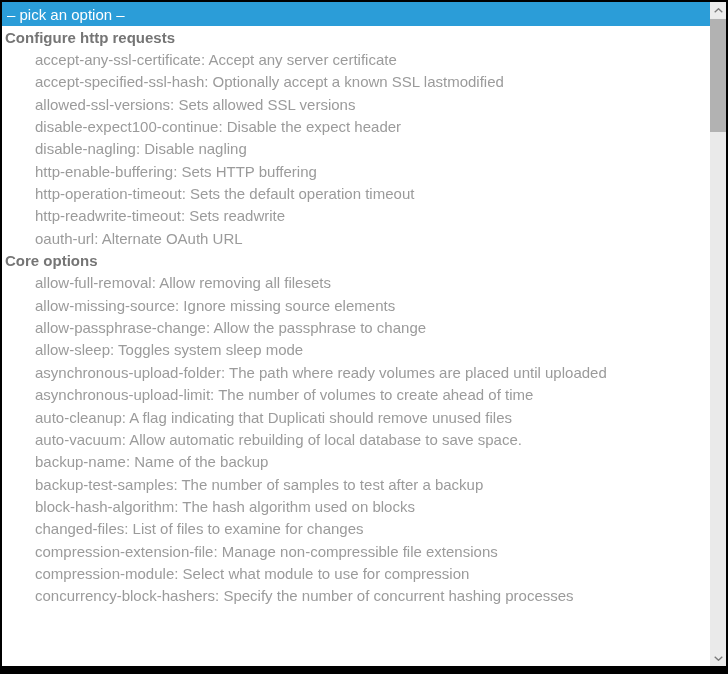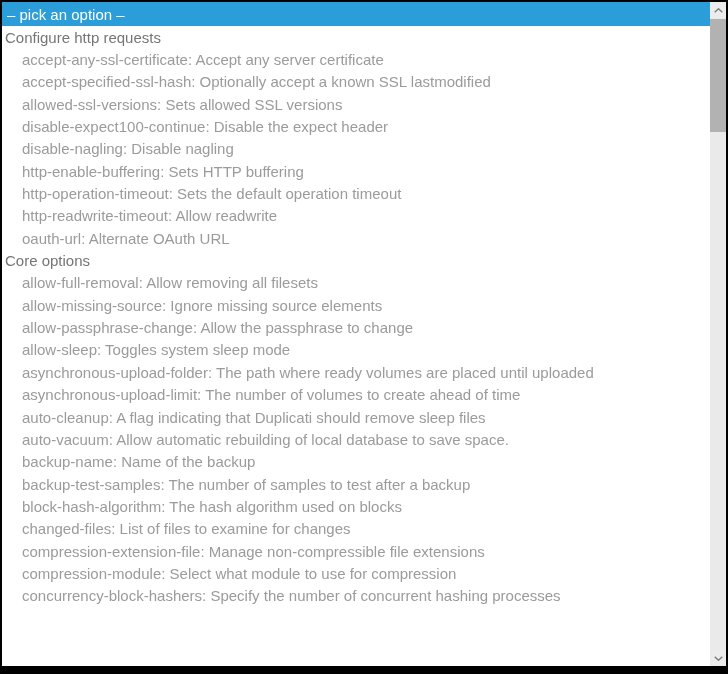--- a/index.html
+++ b/index.html
@@ -32,27 +32,27 @@
     font-size: 15px;
     overflow: hidden;
   }
   .row.selected {
     height: 24px;
     background: var(--accent, #2b9dd8);
     color: var(--selected-text, #ffffff);
     padding-left: 5px;
   }
   .row.group {
-    font-weight: normal;
+    font-weight: bold;
     color: var(--group-text, #757575);
     padding-left: 3px;
   }
   .row.option {
     color: var(--option-text, #9b9b9b);
-    padding-left: 20px;
+    padding-left: 33px;
   }
   .scrollbar {
     flex: 0 0 16px;
     width: 16px;
     background: var(--sb-track, #eaeaea);
     display: flex;
     flex-direction: column;
   }
   .sb-btn {
     height: 16px;
@@ -81,30 +81,30 @@
   <div class="list" id="rows">
       <div class="row selected">– pick an option –</div>
       <div class="row group">Configure http requests</div>
       <div class="row option">accept-any-ssl-certificate: Accept any server certificate</div>
       <div class="row option">accept-specified-ssl-hash: Optionally accept a known SSL lastmodified</div>
       <div class="row option">allowed-ssl-versions: Sets allowed SSL versions</div>
       <div class="row option">disable-expect100-continue: Disable the expect header</div>
       <div class="row option">disable-nagling: Disable nagling</div>
       <div class="row option">http-enable-buffering: Sets HTTP buffering</div>
       <div class="row option">http-operation-timeout: Sets the default operation timeout</div>
-      <div class="row option">http-readwrite-timeout: Allow readwrite</div>
+      <div class="row option">http-readwrite-timeout: Sets readwrite</div>
       <div class="row option">oauth-url: Alternate OAuth URL</div>
       <div class="row group">Core options</div>
       <div class="row option">allow-full-removal: Allow removing all filesets</div>
       <div class="row option">allow-missing-source: Ignore missing source elements</div>
       <div class="row option">allow-passphrase-change: Allow the passphrase to change</div>
       <div class="row option">allow-sleep: Toggles system sleep mode</div>
       <div class="row option">asynchronous-upload-folder: The path where ready volumes are placed until uploaded</div>
       <div class="row option">asynchronous-upload-limit: The number of volumes to create ahead of time</div>
-      <div class="row option">auto-cleanup: A flag indicating that Duplicati should remove sleep files</div>
+      <div class="row option">auto-cleanup: A flag indicating that Duplicati should remove unused files</div>
       <div class="row option">auto-vacuum: Allow automatic rebuilding of local database to save space.</div>
       <div class="row option">backup-name: Name of the backup</div>
       <div class="row option">backup-test-samples: The number of samples to test after a backup</div>
       <div class="row option">block-hash-algorithm: The hash algorithm used on blocks</div>
       <div class="row option">changed-files: List of files to examine for changes</div>
       <div class="row option">compression-extension-file: Manage non-compressible file extensions</div>
       <div class="row option">compression-module: Select what module to use for compression</div>
       <div class="row option">concurrency-block-hashers: Specify the number of concurrent hashing processes</div>
     </div>
   <div class="scrollbar">

